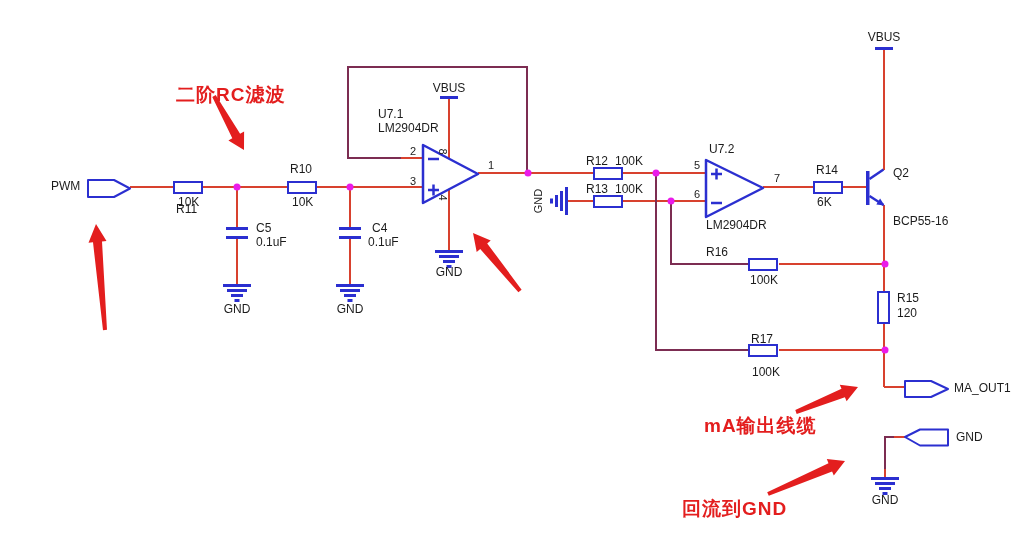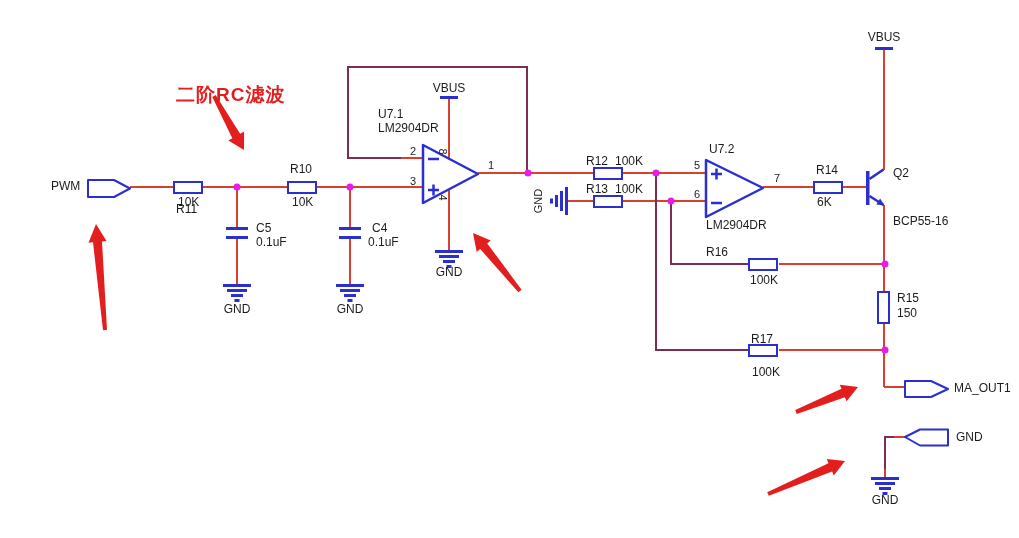--- a/index.html
+++ b/index.html
@@ -208,24 +208,26 @@
   <div class="lbl" style="left:706px;top:219px;">LM2904DR</div>
   <div class="pin" style="left:694px;top:160px;">5</div>
   <div class="pin" style="left:694px;top:189px;">6</div>
   <div class="pin" style="left:774px;top:173px;">7</div>
 
   <div class="lbl" style="left:816px;top:164px;">R14</div>
   <div class="lbl" style="left:817px;top:196px;">6K</div>
   <div class="lbl" style="left:893px;top:167px;">Q2</div>
   <div class="lbl" style="left:893px;top:184px;margin-top:31px;">BCP55-16</div>
   <div class="lbl" style="left:897px;top:292px;">R15</div>
-  <div class="lbl" style="left:897px;top:307px;">150</div>
+  <div class="lbl" style="left:897px;top:307px;">120</div>
   <div class="lbl" style="left:706px;top:246px;">R16</div>
   <div class="lbl" style="left:750px;top:274px;">100K</div>
   <div class="lbl" style="left:751px;top:333px;">R17</div>
   <div class="lbl" style="left:752px;top:366px;">100K</div>
 
   <div class="lbl" style="left:954px;top:382px;">MA_OUT1</div>
   <div class="lbl" style="left:956px;top:431px;">GND</div>
 
   <div class="ann" style="left:176px;top:54px;margin-top:28px;">二阶RC滤波</div>
+  <div class="ann" style="left:704px;top:413px;">mA输出线缆</div>
+  <div class="ann" style="left:682px;top:496px;">回流到GND</div>
 
 </div>
 
 </body></html>

